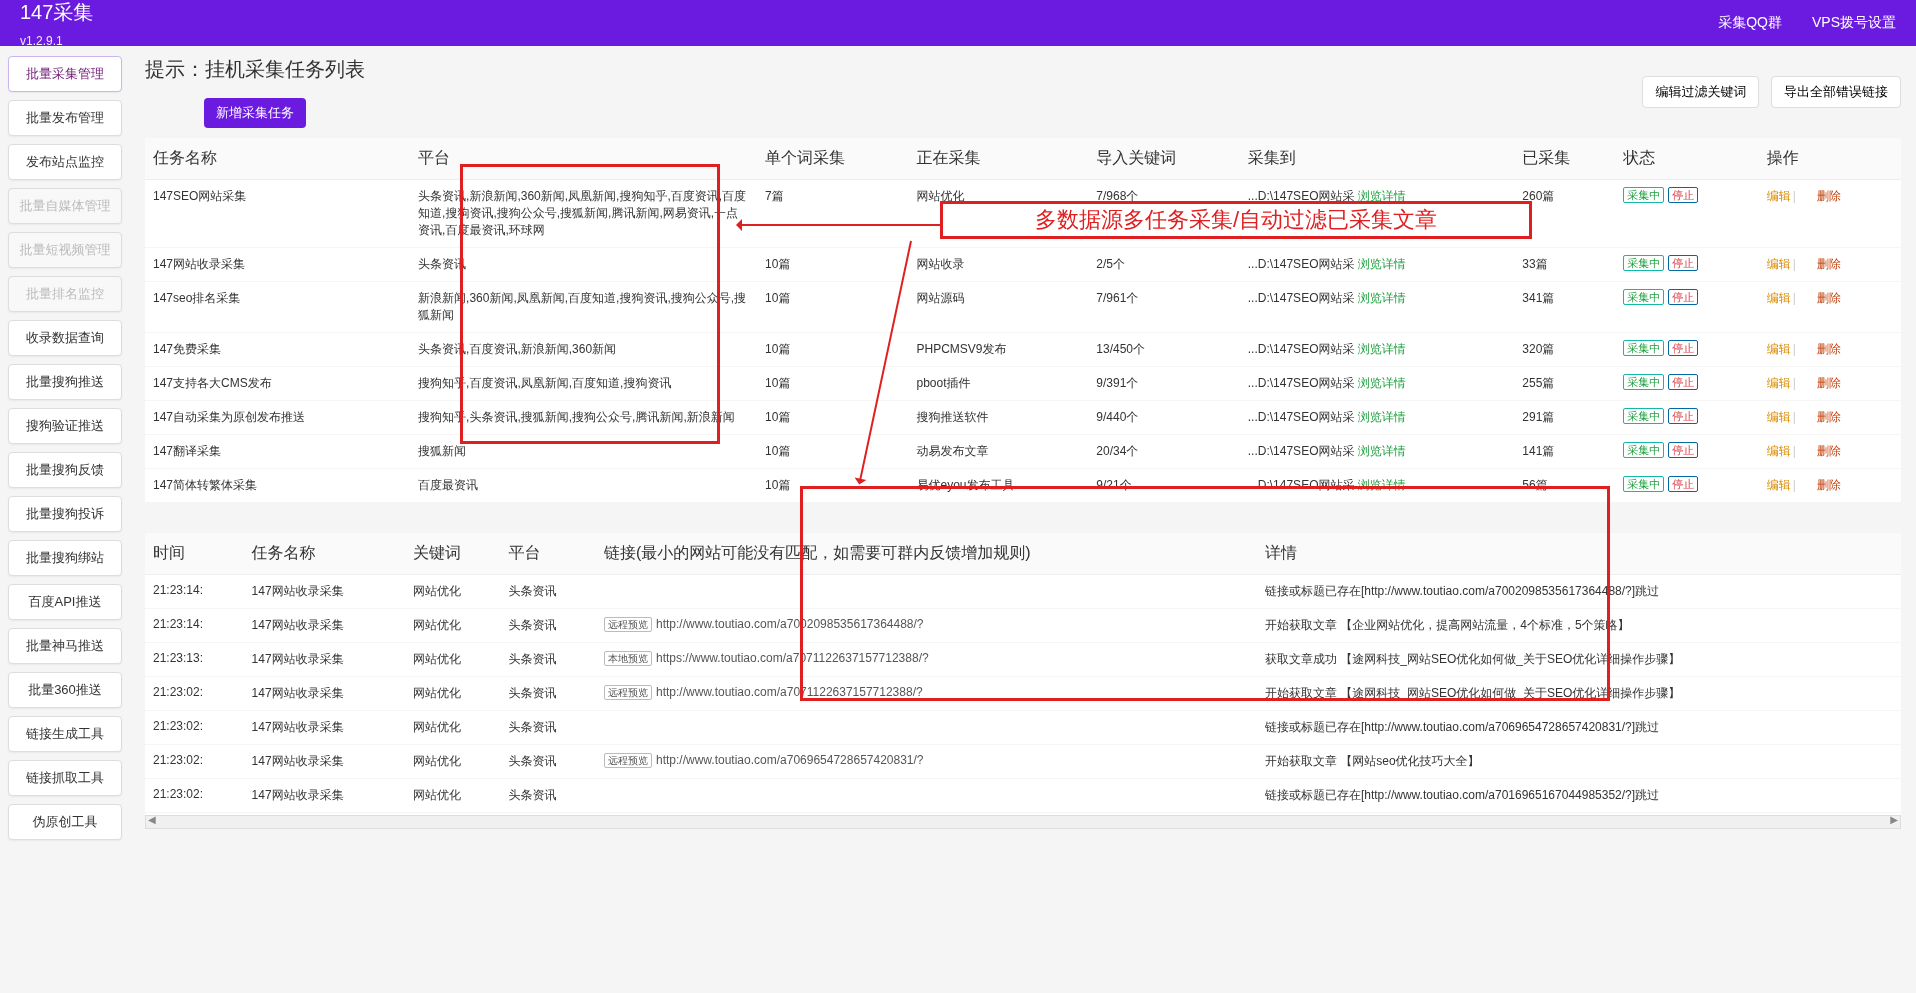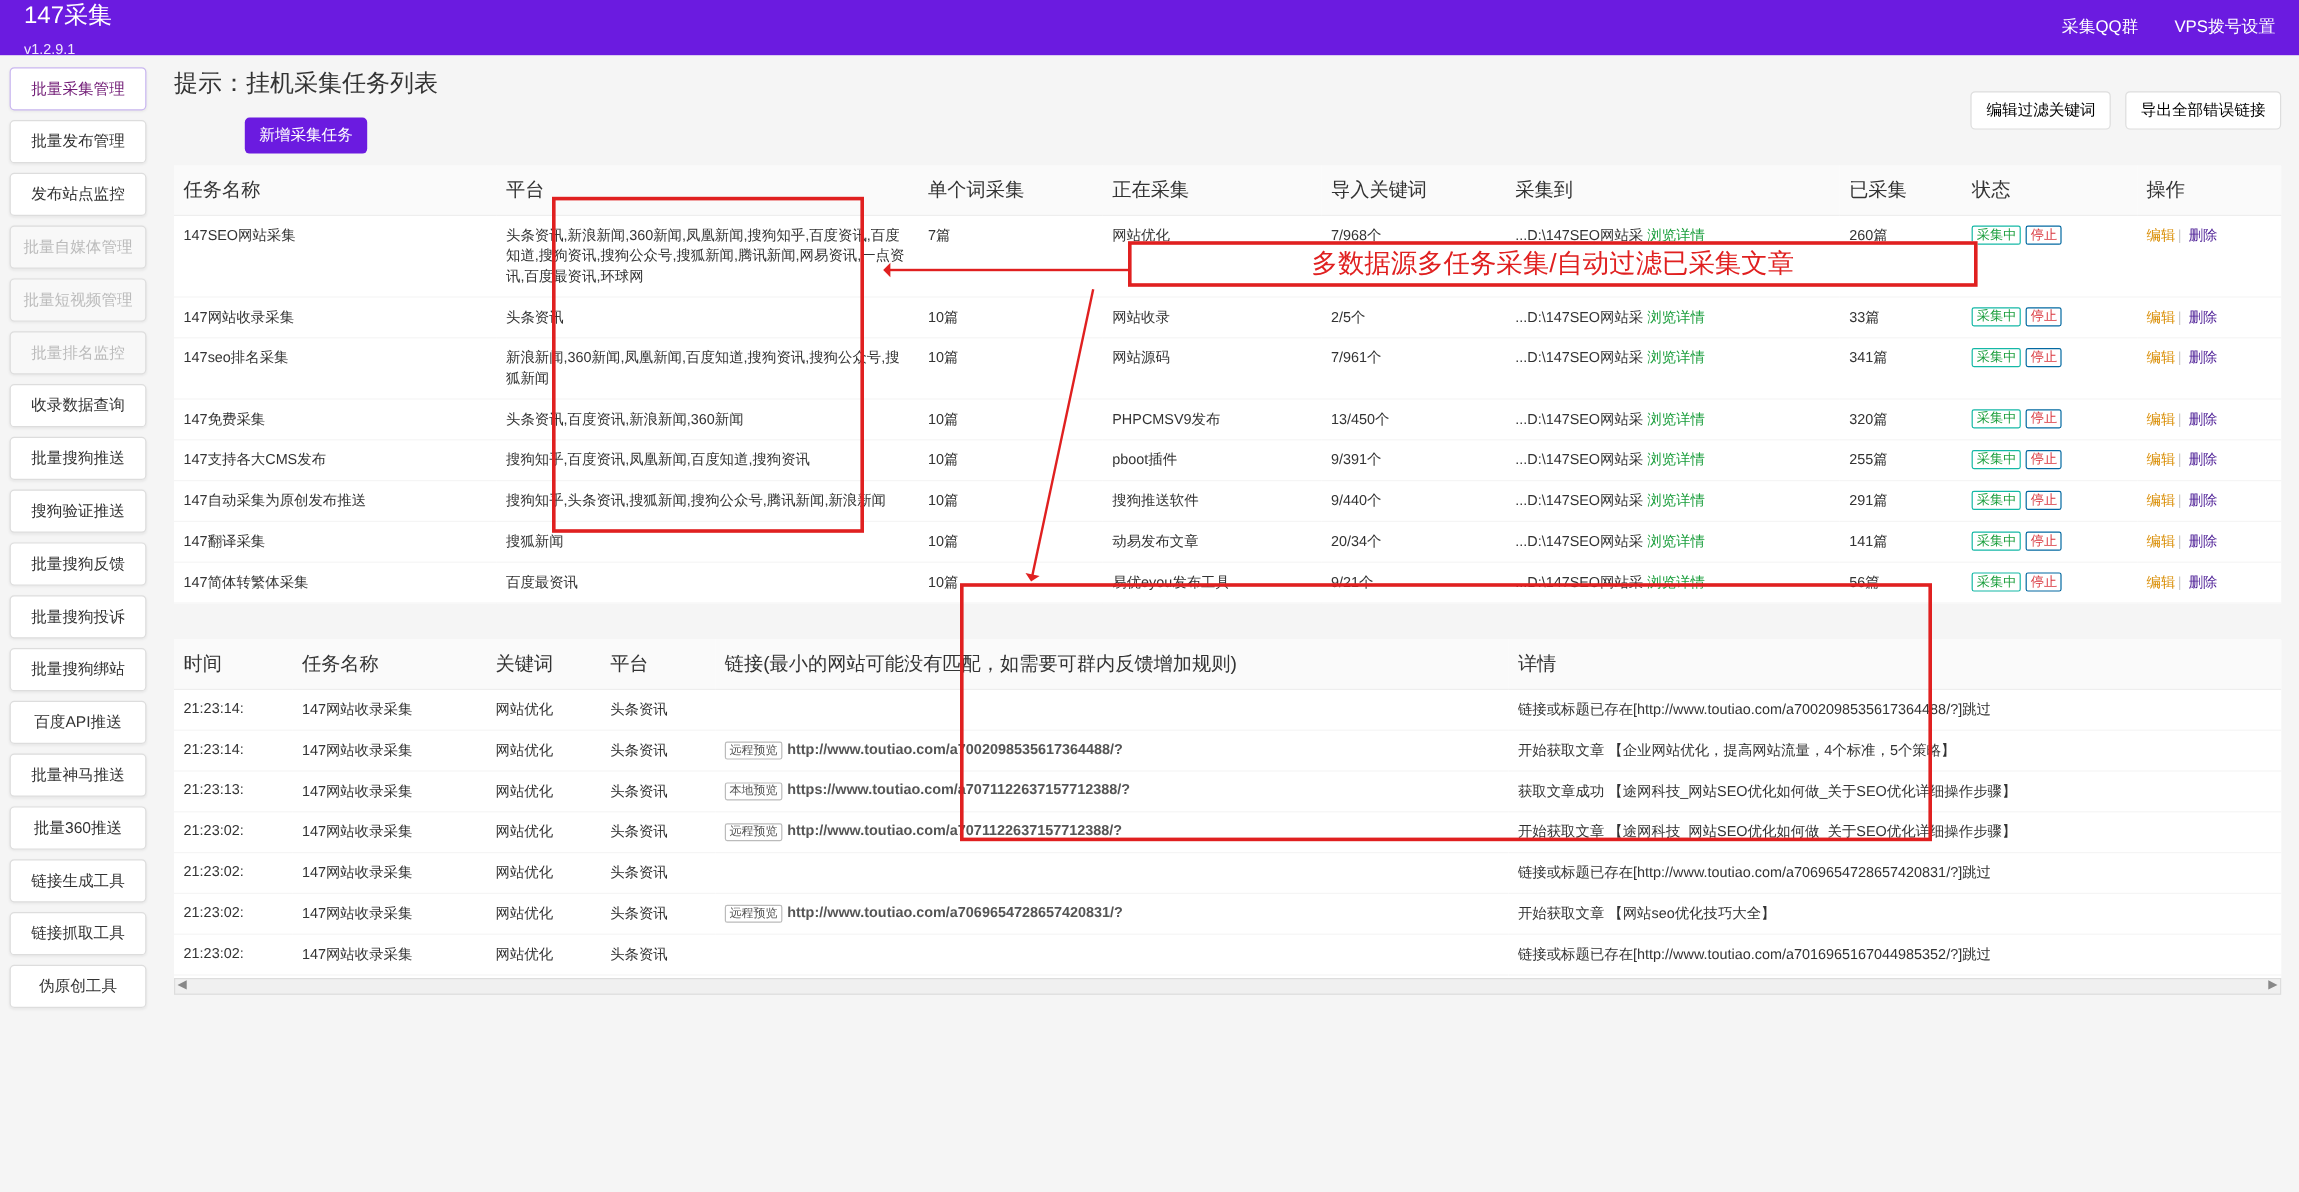--- a/index.html
+++ b/index.html
@@ -26,31 +26,31 @@
 .btn-default { background: #fff; border: 1px solid #ddd; border-radius: 4px; padding: 6px 12px; font-size: 13px; cursor: pointer; margin-left: 8px; }
 
 table { width: 100%; border-collapse: collapse; background: #fff; }
 th { text-align: left; padding: 10px 8px; font-weight: 500; font-size: 16px; background: #fafafa; border-bottom: 1px solid #eee; }
 td { padding: 8px 8px; font-size: 12px; border-bottom: 1px solid #f5f5f5; vertical-align: top; }
 .col-platform { max-width: 220px; }
 .link-green { color: #1a9e3c; cursor: pointer; }
 .status-running { color: #1a9e3c; font-size: 11px; border: 1px solid #14b8a6; padding: 1px 3px; border-radius: 2px; }
 .status-stop { color: #d9363e; font-size: 11px; border: 1px solid #0369a1; padding: 1px 3px; border-radius: 2px; margin-left: 4px; cursor:pointer; }
 .op-edit { color: #d98c00; cursor: pointer; }
-.op-del { color: #4c1d95; cursor: pointer; margin-left: 4px; }
+.op-del { color: #c2410c; cursor: pointer; margin-left: 19px; }
 .op-sep { color: #ccc; margin: 0 2px; }
 
 .log-panel { margin-top: 30px; background: #fff; position: relative; }
 .url-btn { border: 1px solid #bbb; font-size: 10px; padding: 1px 3px; border-radius: 2px; margin-right: 4px; color: #555; }
 .url-green { color: #1a9e3c; }
-.url-txt { color: #555; font-size: 12px; font-weight: bold; }
+.url-txt { color: #555; font-size: 12px; }
 
 .annotation-box { position: absolute; border: 3px solid #e02020; pointer-events: none; }
 .anno-platform { top: 118px; left: 330px; width: 260px; height: 280px; }
-.anno-callout { position: absolute; top: 155px; left: 810px; width: 708px; height: 38px; border: 3px solid #e02020; background: #fff; display: flex; align-items: center; justify-content: center; font-size: 22px; color: #e02020; font-weight: 500; }
+.anno-callout { position: absolute; top: 155px; left: 810px; width: 592px; height: 38px; border: 3px solid #e02020; background: #fff; display: flex; align-items: center; justify-content: center; font-size: 22px; color: #e02020; font-weight: 500; }
 .anno-log { top: 440px; left: 670px; width: 810px; height: 215px; }
 .arrow { position: absolute; pointer-events: none; }
 .arrow-1 { top: 178px; left: 610px; width: 200px; height: 2px; background: #e02020; }
 .arrow-1::before { content:""; position:absolute; left:-10px; top:-5px; border: 6px solid transparent; border-right-color:#e02020; }
 .arrow-2 { top: 195px; left: 780px; width: 2px; height: 245px; background: #e02020; transform: rotate(12deg); transform-origin: top; }
 .arrow-2::after { content:""; position:absolute; bottom:-10px; left:-5px; border:6px solid transparent; border-top-color:#e02020; }
 
 .scroll-hint { height: 14px; background: #f0f0f0; border: 1px solid #ddd; margin-top: 2px; position: relative; }
 .scroll-hint::before { content:"◀"; position:absolute; left:2px; top:-2px; font-size:10px; color:#888;}
 .scroll-hint::after { content:"▶"; position:absolute; right:2px; top:-2px; font-size:10px; color:#888;}

